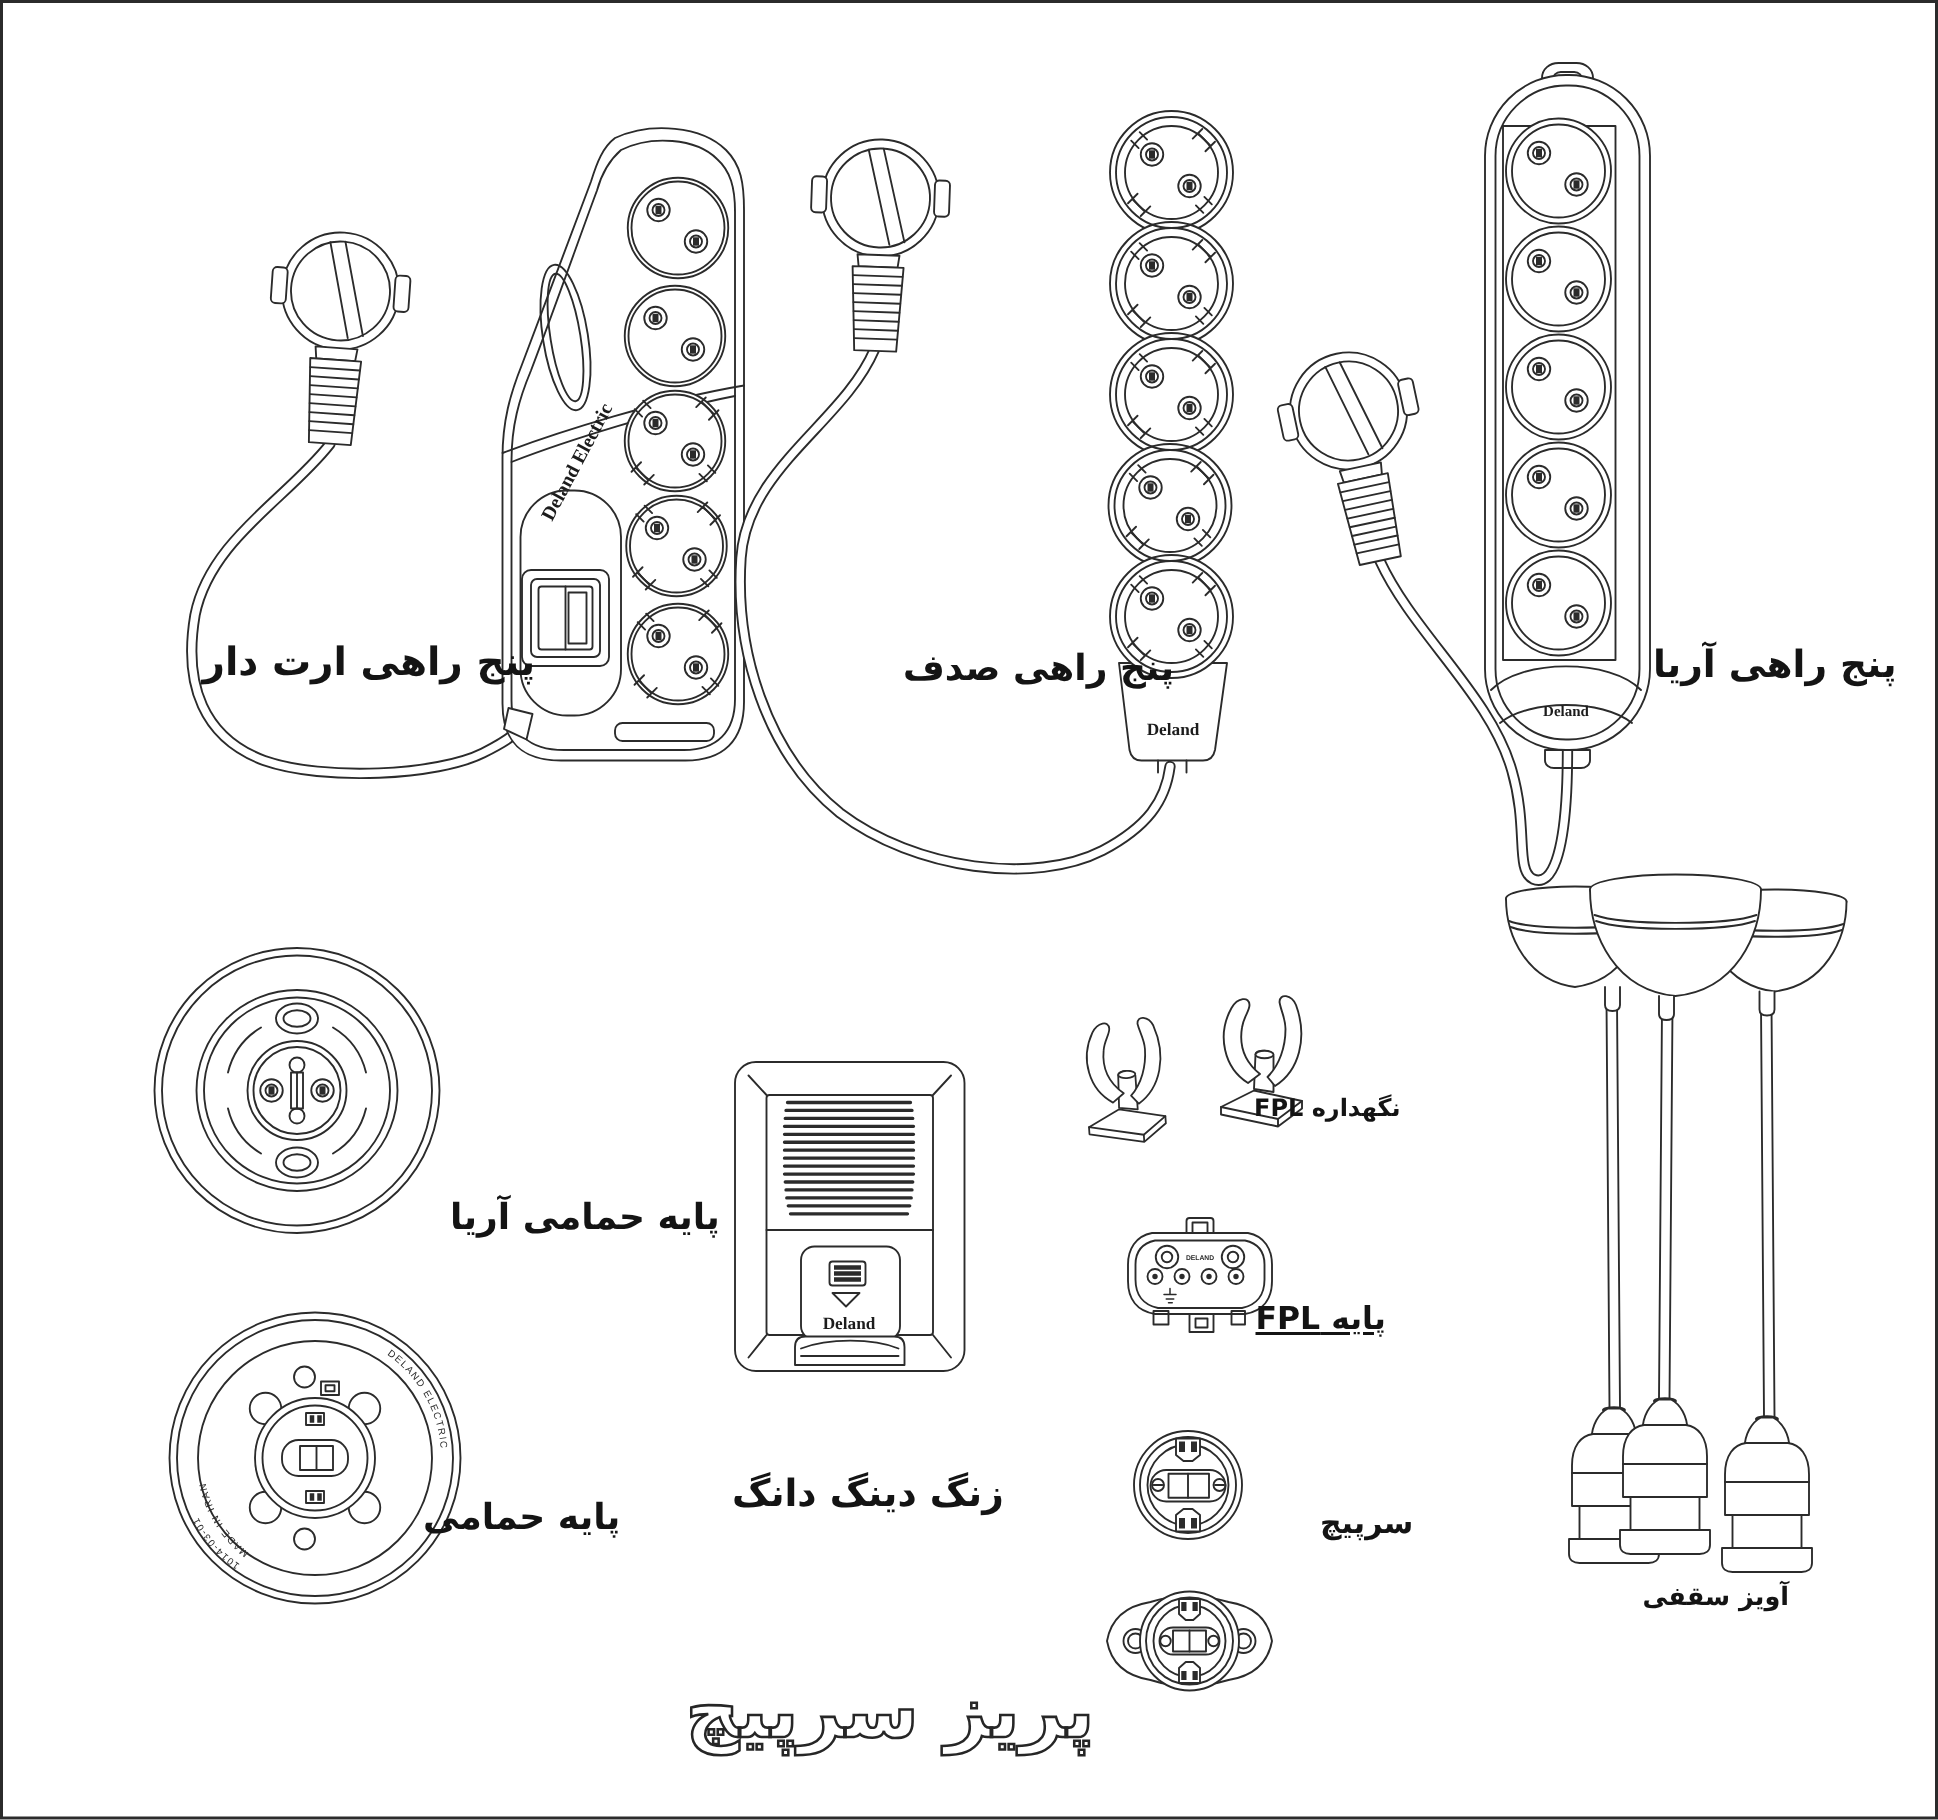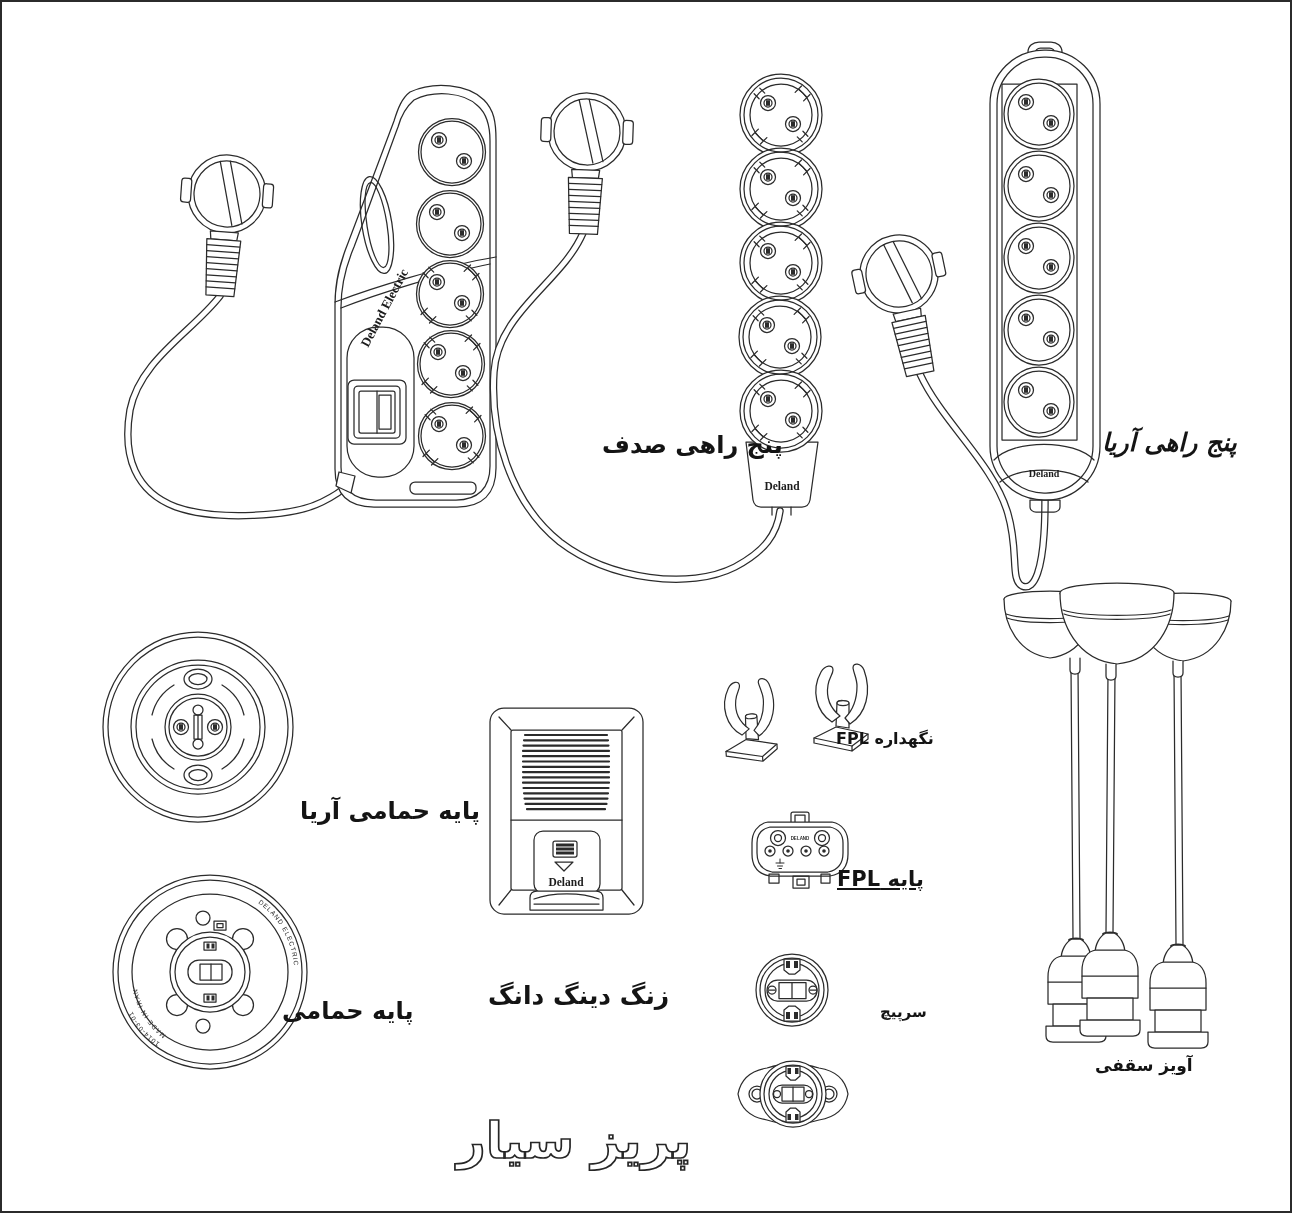--- a/index.html
+++ b/index.html
@@ -354,34 +354,35 @@
       <ellipse cx="1108" cy="932" rx="8" ry="2.5" class="dk"></ellipse>
       <path fill="#fff" d="M 1093,952 C 1093,942 1098,934 1104,931 L 1112,931 C 1118,934 1123,942 1123,952 Z"></path>
       <path fill="#fff" d="M 1080,969 C 1080,956 1086,949 1094,948 L 1122,948 C 1130,949 1136,956 1136,969 L 1136,996 L 1080,996 Z"></path>
       <line x1="1080" y1="974" x2="1136" y2="974"></line>
       <rect x="1085" y="996" width="46" height="22" fill="#fff"></rect>
       <path fill="#fff" d="M 1078,1018 L 1138,1018 L 1138,1028 C 1138,1032 1135,1034 1131,1034 L 1085,1034 C 1081,1034 1078,1032 1078,1028 Z"></path>
     </g>
   </g>
 </svg>
 
+<div class="lbl" style="left:133px; top:426px; font-size:26px;">پنج راهی ارت دار</div>
 
 <div class="lbl" style="left:600px; top:430px; font-size:24px;">پنج راهی صدف</div>
 
-<div class="lbl" style="left:1100px; top:427px; font-size:25px;font-style:italic;">پنج راهی آریا</div>
+<div class="lbl" style="left:1100px; top:427px; font-size:25px;">پنج راهی آریا</div>
 
 <div class="lbl" style="left:298px; top:796px; font-size:24px;">پایه حمامی آریا</div>
 
 <div class="lbl" style="left:280px; top:996px; font-size:24px;">پایه حمامی</div>
 
 <div class="lbl" style="left:486px; top:942px; font-size:25px;margin-top:38px;">زنگ دینگ دانگ</div>
 
 <div class="lbl" style="left:834px; top:728px; font-size:16px;">نگهداره FPL</div>
 
 <div class="lbl" style="left:835px; top:866px; font-size:21px;text-decoration:underline;">پایه FPL</div>
 
-<div class="lbl" style="left:878px; top:1002px; font-size:15px;">سرپیچ</div>
+<div class="lbl" style="left:878px; top:1002px; font-size:20px;">سرپیچ</div>
 
 <div class="lbl" style="left:1093px; top:1054px; font-size:17px;">آویز سقفی</div>
 
-<div class="lbl title-outline" style="left:455px; top:1112px; font-size:50px;">پریز سیار</div>
+<div class="lbl title-outline" style="left:455px; top:1112px; font-size:50px;">پریز سرپیچ</div>
 
 </div>
 
 </body></html>

